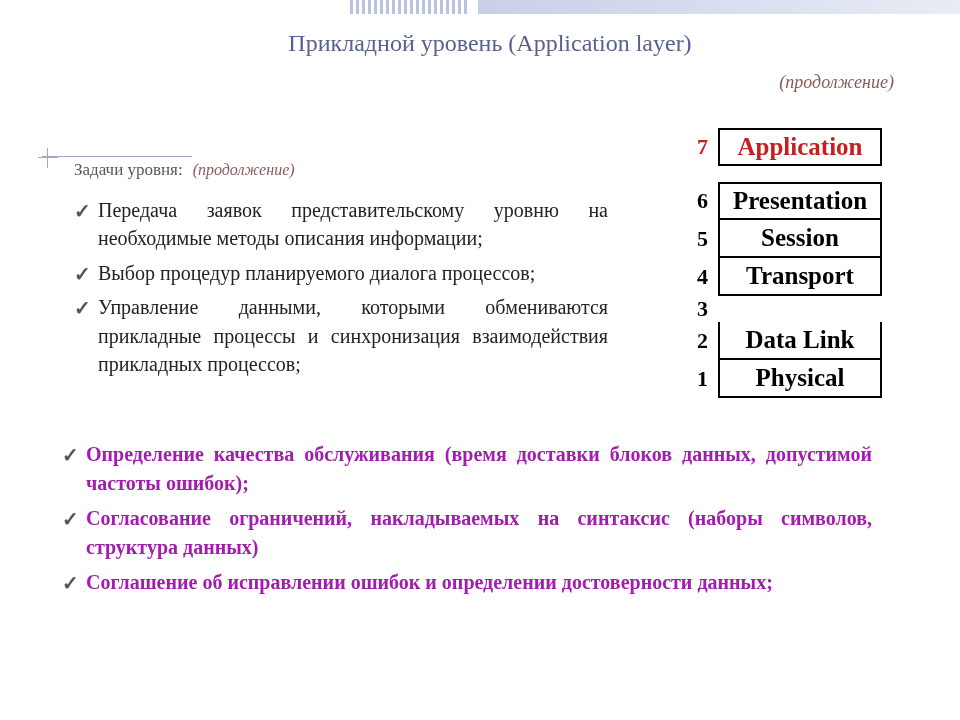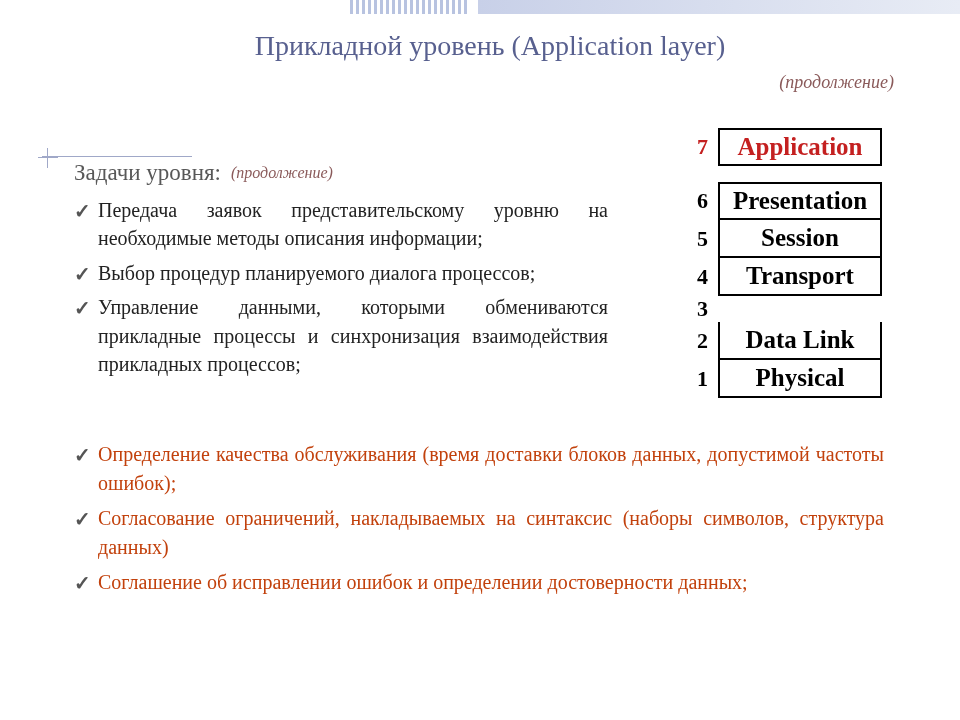--- a/index.html
+++ b/index.html
@@ -15,21 +15,21 @@
     flex: 0 0 120px;
     background: repeating-linear-gradient(90deg, #b8c3e0 0 3px, #fff 3px 6px);
   }
   .grad {
     flex: 1;
     background: linear-gradient(90deg, #c8d0e8, #e8ecf5);
     margin-left: 8px;
   }
   .title {
     position: absolute; top: 30px; left: 100px; right: 80px;
-    font-size: 28px; color: #58608f; font-weight: 400;
+    font-size: 24px; color: #58608f; font-weight: 400;
     text-align: center;
   }
   .cont-right {
     position: absolute; top: 72px; right: 66px;
     font-size: 18px; color: #8a5a5a; font-style: italic;
   }
   .subhead-wrap {
     position: absolute; top: 160px; left: 74px; display: flex; align-items: center;
   }
   .subhead-line {
@@ -38,32 +38,32 @@
   }
   .cross {
     position: absolute; top: 148px; left: 38px; width: 20px; height: 20px;
   }
   .cross::before, .cross::after {
     content: ""; position: absolute; background: #a0a8c8;
   }
   .cross::before { top: 9px; left: 0; width: 20px; height: 1px; }
   .cross::after  { top: 0; left: 9px; width: 1px; height: 20px; }
   .subhead {
-    font-size: 23px; color: #585858; text-align: right;
+    font-size: 17px; color: #585858; text-align: right;
   }
   .cont-small {
     font-size: 16px; color: #8a5a5a; font-style: italic; margin-left: 10px;
   }
   .body1 {
     position: absolute; top: 196px; left: 74px; width: 534px;
     font-size: 20px; color: #222; line-height: 1.42;
   }
   .body2 {
-    position: absolute; top: 440px; left: 74px; width: 810px;
-    font-size: 20px; color: #c2410c; line-height: 1.45;
+    position: absolute; top: 440px; left: 62px; width: 810px;
+    font-size: 20px; color: #a21caf; line-height: 1.45; font-weight: bold;
   }
   ul.tasks { list-style: none; }
   ul.tasks li {
     text-align: justify; margin-bottom: 6px; position: relative; padding-left: 24px;
   }
   ul.tasks li::before {
     content: "✓"; position: absolute; left: 0; top: 1px;
     font-size: 20px; color: #555; font-weight: bold;
   }
   .osi {

